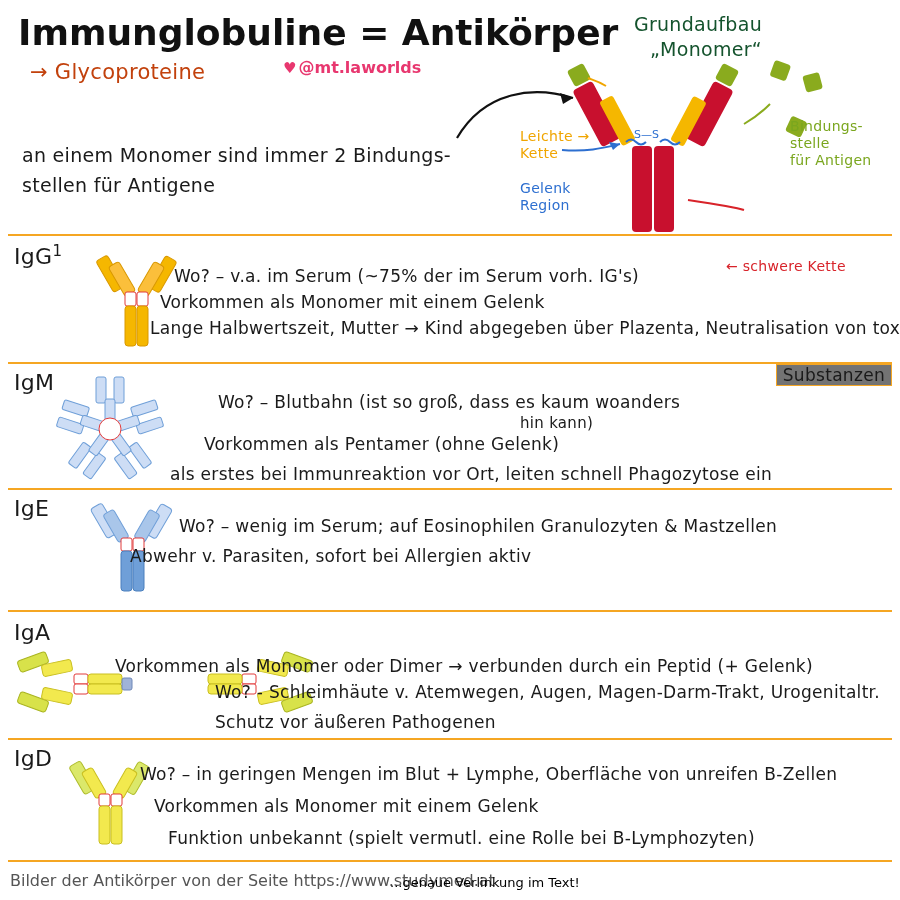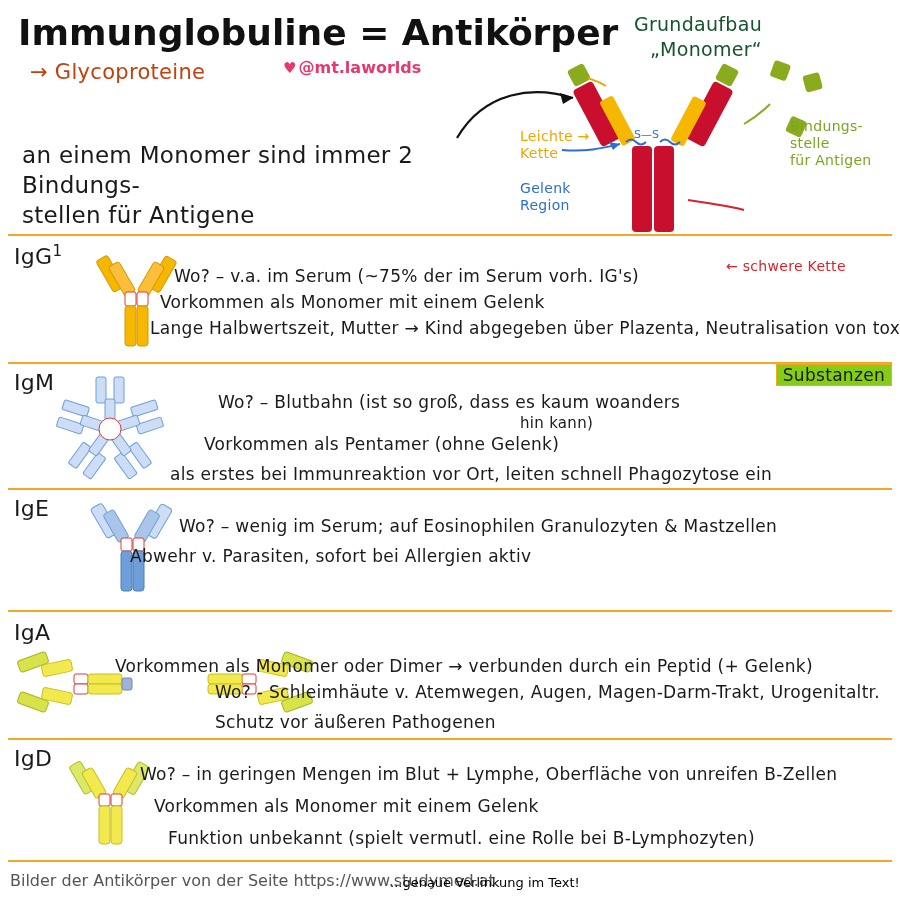--- a/index.html
+++ b/index.html
@@ -30,21 +30,21 @@
     font-size:21px; color:#c2410c;
   }
   #handle {
     position:absolute; left:283px; top:58px;
     font-size:16px; color:#e8376f; font-weight:600;
   }
   #handle .hrt { font-size:15px; margin-right:2px; }
 
   #intro {
     position:absolute; left:22px; top:140px;
-    font-size:23px; line-height:30px; color:#1a1a1a;
+    font-size:19px; line-height:30px; color:#1a1a1a;
     width:480px;
   }
 
   
   #scheme-title {
     position:absolute; left:612px; top:12px;
     font-size:19px; line-height:25px; color:#14532d;
     text-align:right; width:150px;
   }
   .lbl { position:absolute; font-size:14px; line-height:17px; }
@@ -66,21 +66,21 @@
     position:absolute;
     font-size:17px; line-height:26px; color:#1a1a1a;margin-top:13px;
   }
   .rowtext .l { display:block; white-space:nowrap; }
   .indent1 { padding-left:14px; }
   .indent2 { padding-left:28px; }
 
   .boxed {
     position:absolute; right:8px; top:364px;
     border:1.5px solid #f5a623; padding:0px 6px;
-    font-size:17px; color:#1a1a1a; background:#84cc16;
+    font-size:17px; color:#1a1a1a; background:#737373;
   }
 
   
   #footer {
     position:absolute; left:10px; bottom:10px;
     font-size:16px; color:#555;
   }
   #footer2 {
     position:absolute; left:390px; bottom:10px;
     font-size:13px; color:#000000;

